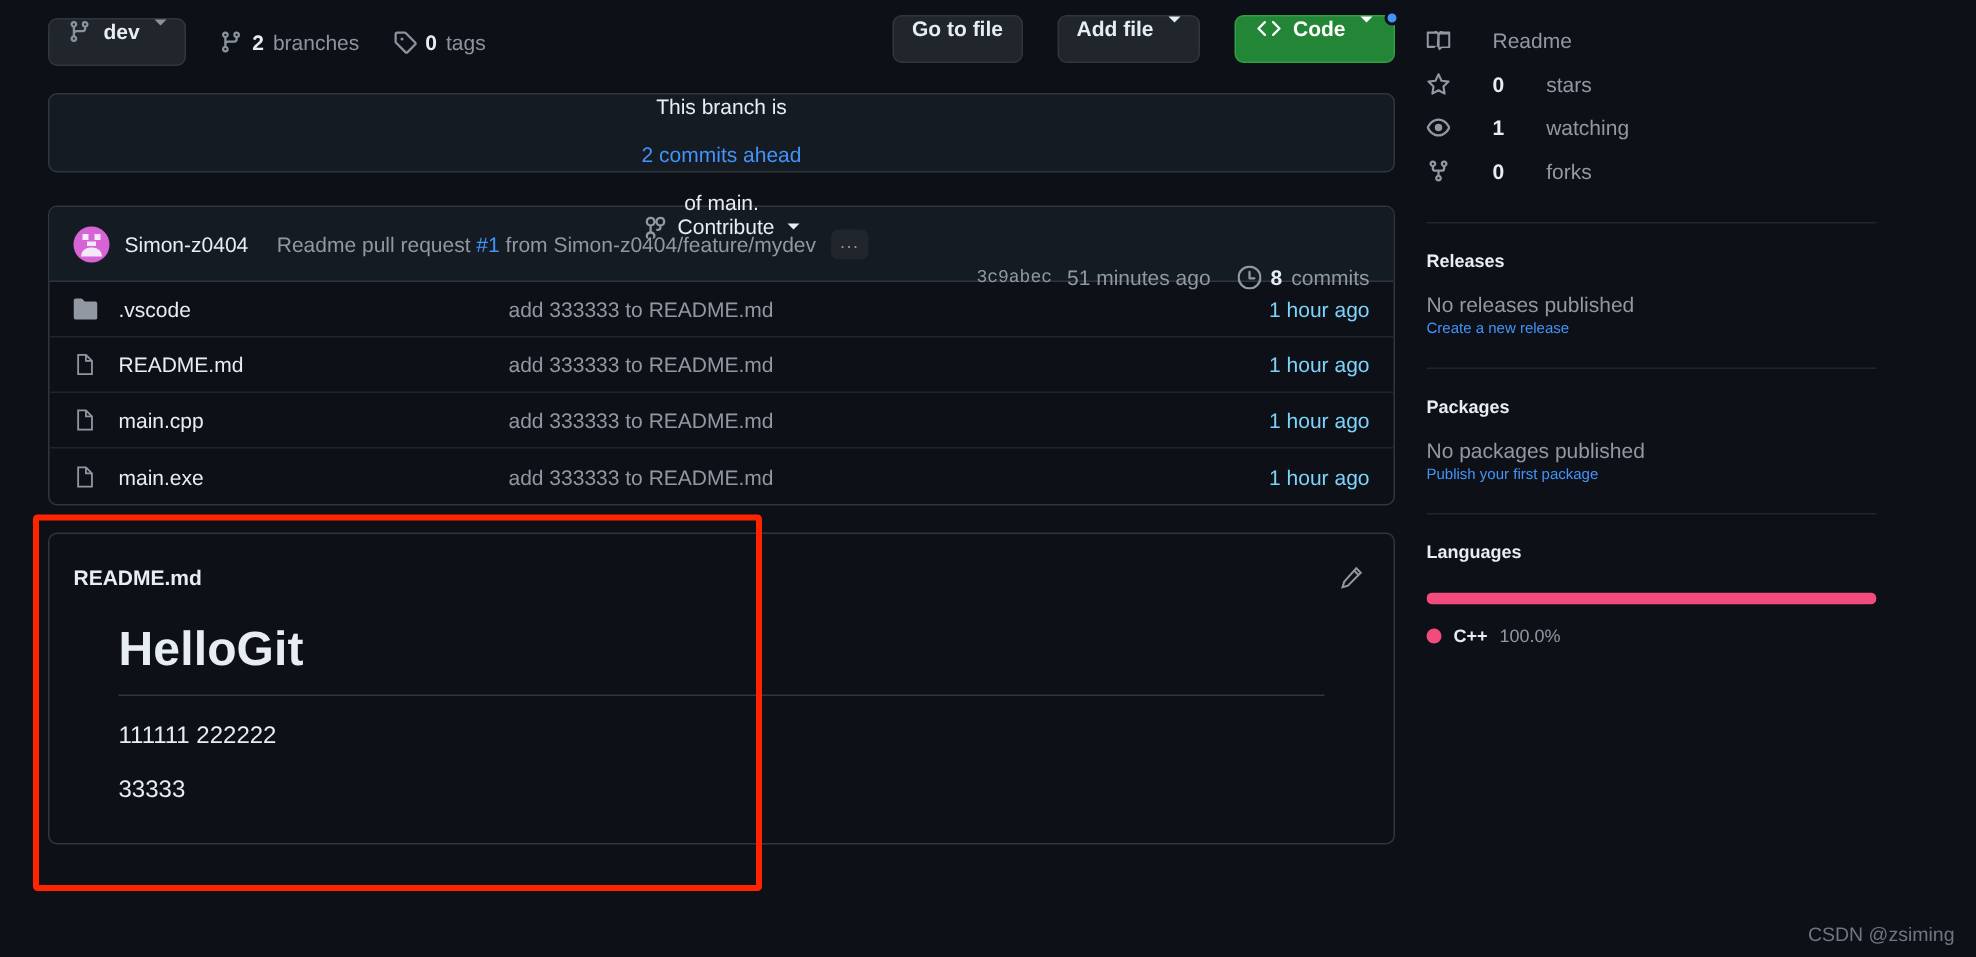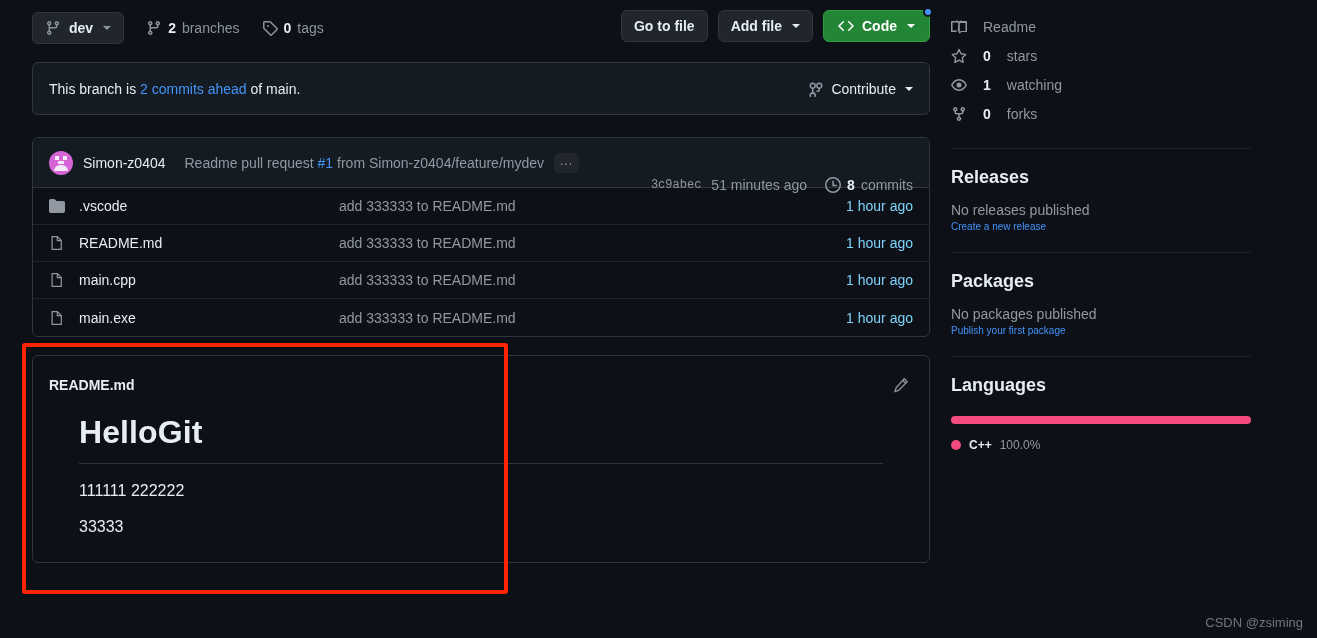--- a/index.html
+++ b/index.html
@@ -13,61 +13,61 @@
   .page { position: relative; width: 1317px; height: 638px; }
 
   
   .main-col {
     position: absolute; left: 32px; top: 0; width: 898px;
   }
 
   
   .toolbar { display: flex; align-items: center; height: 56px; position: relative; }
   .btn {
-    display: inline-flex; align-items: center; gap: 8px;
+    display: inline-flex; align-items: flex-start; gap: 8px;
     background: #21262d; border: 1px solid #30363d; border-radius: 6px;
     color: #e6edf3; font-size: 14px; font-weight: 600;
     padding: 0 12px; height: 32px; cursor: pointer; white-space: nowrap;
   }
   .btn.plain { background: #21262d; }
   .btn-branch { font-weight: 600; }
   .caret {
     width: 0; height: 0; border-left: 4px solid transparent;
     border-right: 4px solid transparent; border-top: 4px solid #8b949e;
     display: inline-block; margin-left: 2px;
   }
   .caret.light { border-top-color: #e6edf3; }
   .caret.white { border-top-color: #ffffff; }
   .meta-link {
     display: inline-flex; align-items: center; gap: 6px;
     font-size: 14px; color: #8b949e; margin-left: 22px; cursor: pointer;
   }
   .meta-link b { color: #e6edf3; font-weight: 600; }
   .toolbar-right {
     position: absolute; right: 0; top: 10px;
-    display: flex; align-items: center; gap: 10px;
+    display: flex; align-items: center; gap: 23px;
   }
   .btn-code {
     background: #238636; border-color: #2ea043; color: #fff;
     position: relative; padding: 0 14px; height: 32px;
   }
   .notif-dot {
     position: absolute; top: -4px; right: -4px;
     width: 10px; height: 10px; border-radius: 50%;
     background: #4493f8; border: 2px solid #0d1117;
   }
   svg { display: block; }
 
   
   .notice {
     margin-top: 6px; height: 53px;
     border: 1px solid #30363d; border-radius: 6px;
     background: #151b23;
     display: flex; align-items: center; padding: 0 16px;
-    font-size: 14px; color: #e6edf3;
+    font-size: 14px; color: #e6edf3; flex-direction: column;
   }
   .notice a { color: #4493f8; text-decoration: none; cursor: pointer; }
   .notice .spacer { flex: 1; }
   .contribute {
     display: inline-flex; align-items: center; gap: 7px;
     color: #e6edf3; font-size: 14px; cursor: pointer;
   }
 
   
   .filebox {
@@ -136,28 +136,28 @@
   .annot {
     position: absolute; left: 22px; top: 343px;
     width: 486px; height: 251px;
     border: 4px solid #ff2400; border-radius: 3px;
     pointer-events: none;
   }
 
   
   .side { position: absolute; left: 951px; top: 0; width: 300px; }
   .side-row {
-    display: flex; align-items: center; gap: 16px;
+    display: flex; align-items: center; gap: 28px;
     font-size: 14px; color: #9198a1; height: 29px; cursor: pointer;
   }
   .side-row:first-child { margin-top: 12px; }
   .side-row b { color: #e6edf3; font-weight: 600; }
   .hr { height: 1px; background: #21262d; margin: 20px 0 0; }
   .side-sec-title {
-    font-size: 18px; font-weight: 600; color: #e6edf3; margin-top: 18px;
+    font-size: 12px; font-weight: 600; color: #e6edf3; margin-top: 18px;
   }
   .side-sub { font-size: 14px; color: #9198a1; margin-top: 14px; }
   .side-link { font-size: 10px; color: #4493f8; margin-top: 3px; display: block; cursor: pointer; text-decoration: none; }
   .lang-bar { height: 8px; border-radius: 6px; margin-top: 20px; overflow: hidden; display: flex; }
   .lang-seg { height: 8px; }
   .lang-row { display: flex; align-items: center; gap: 8px; margin-top: 14px; font-size: 12px; cursor: pointer; }
   .lang-dot { width: 10px; height: 10px; border-radius: 50%; flex: none; }
   .lang-name { color: #e6edf3; font-weight: 600; }
   .lang-pct { color: #9198a1; }
 

